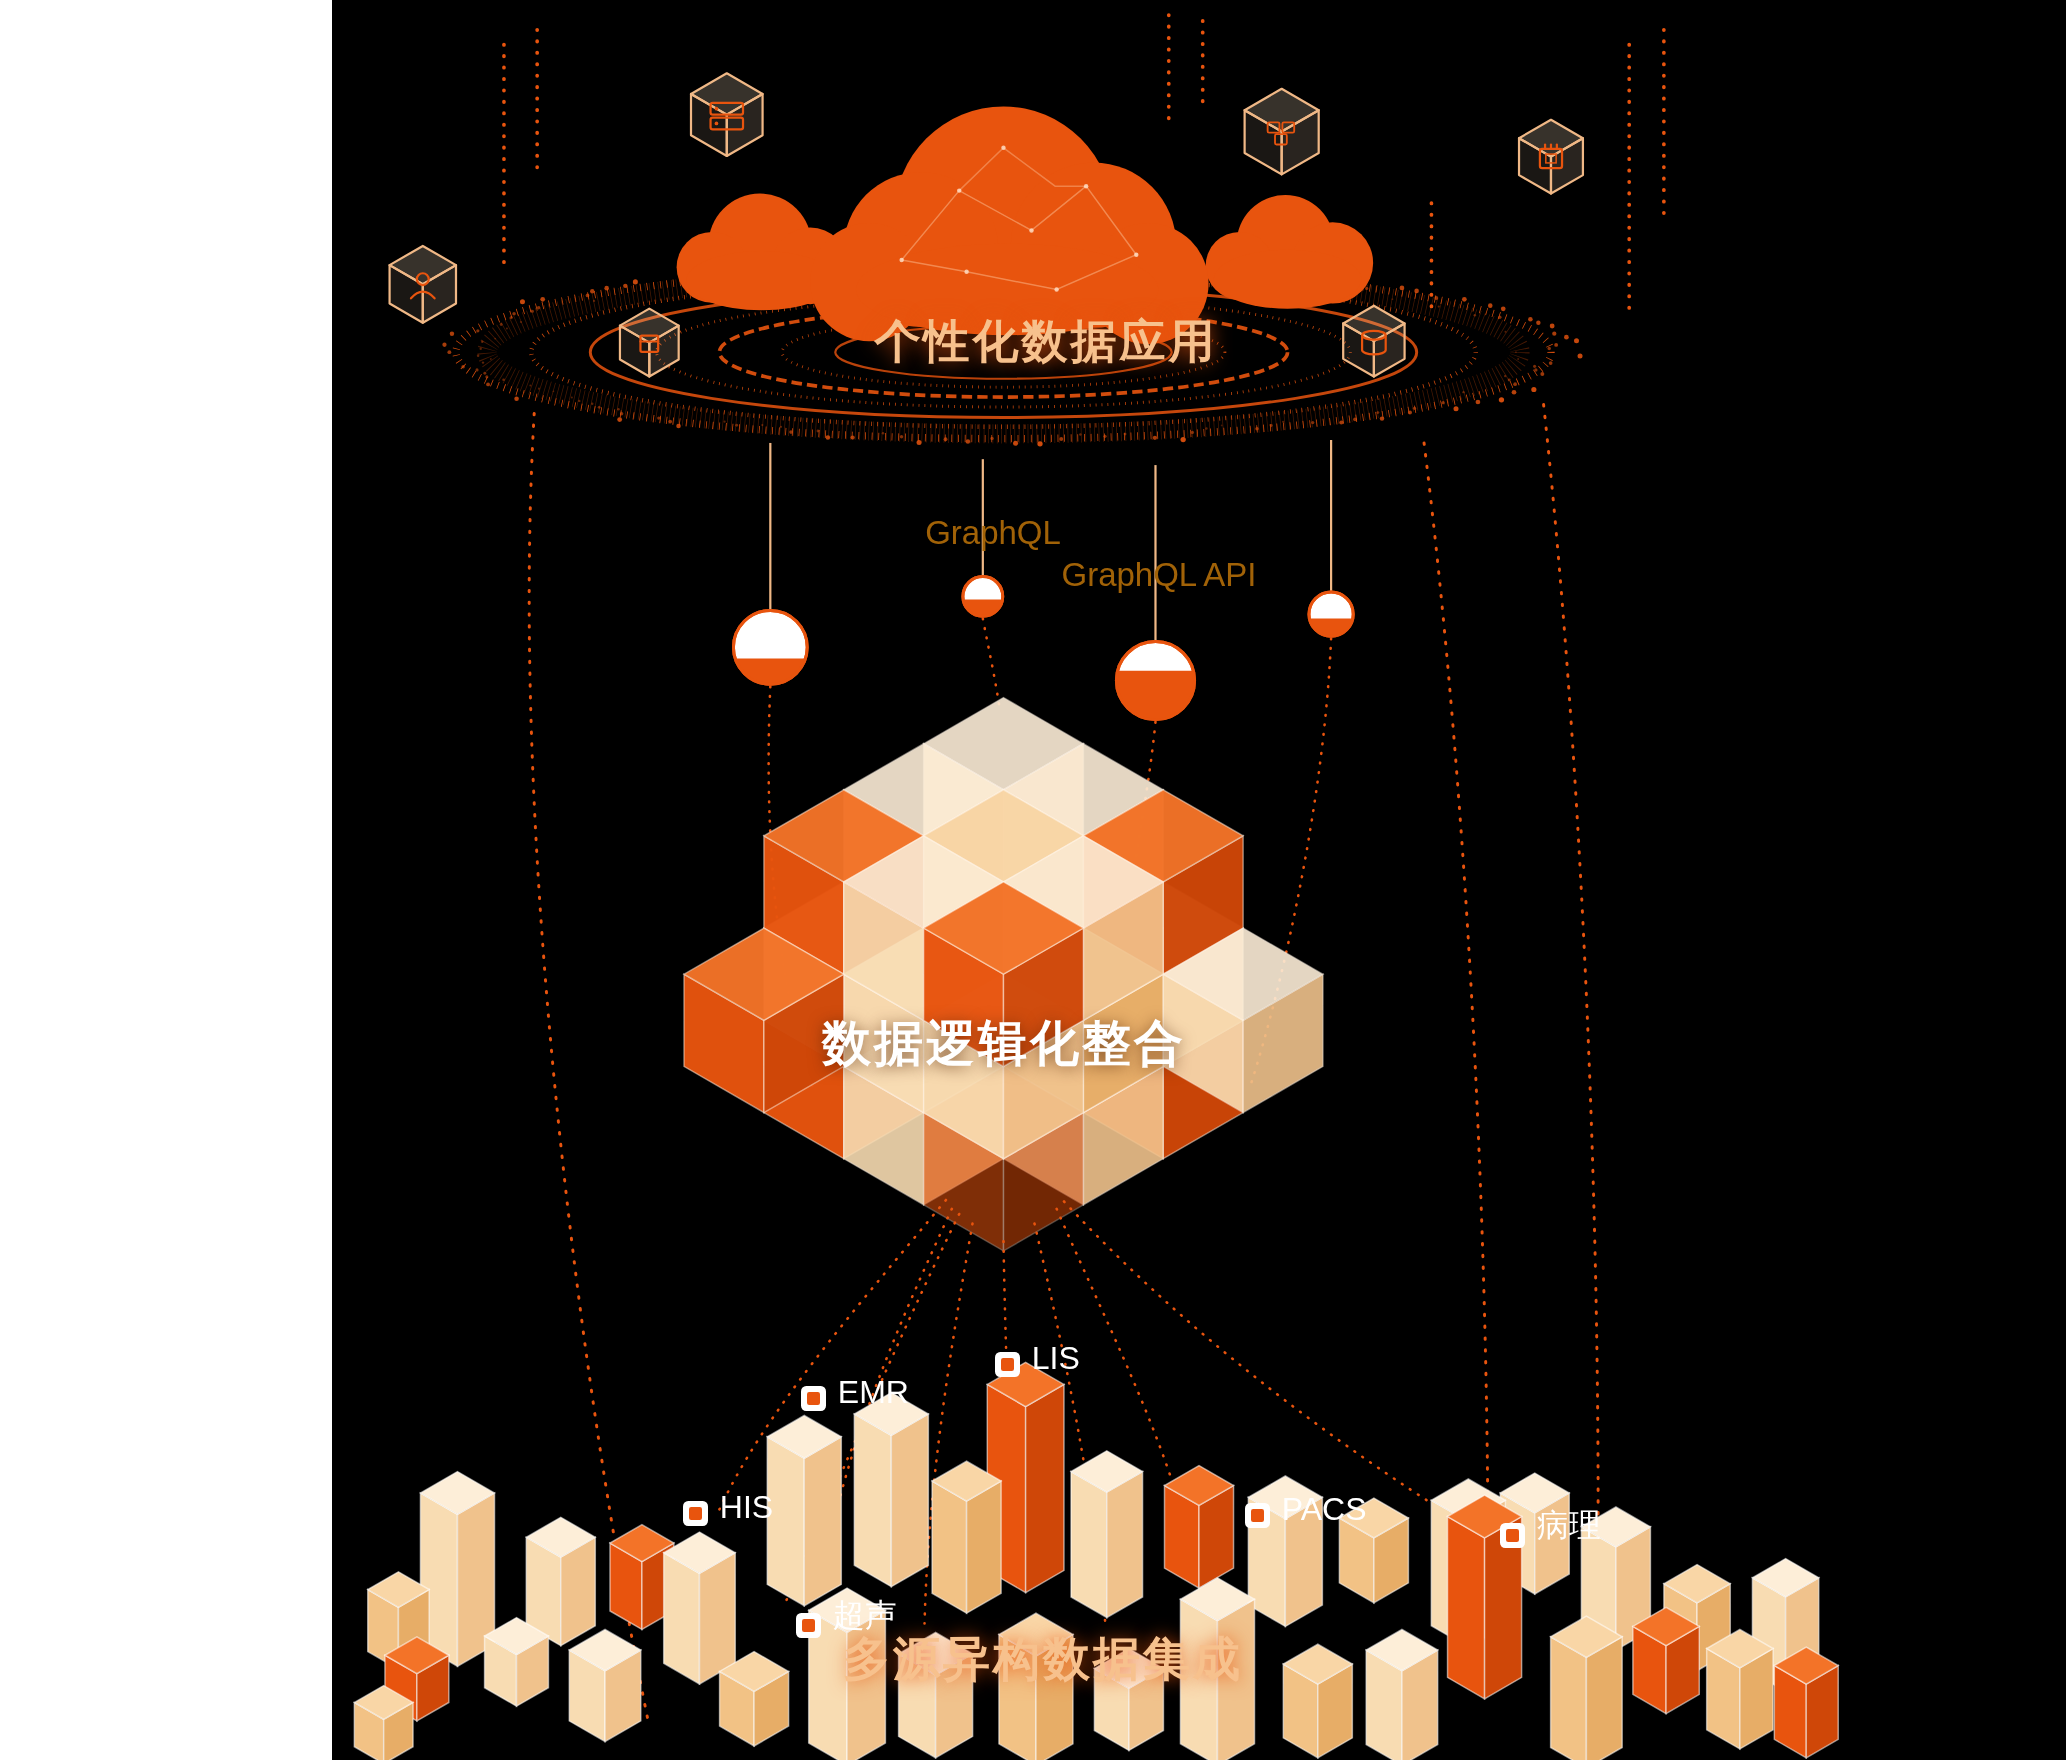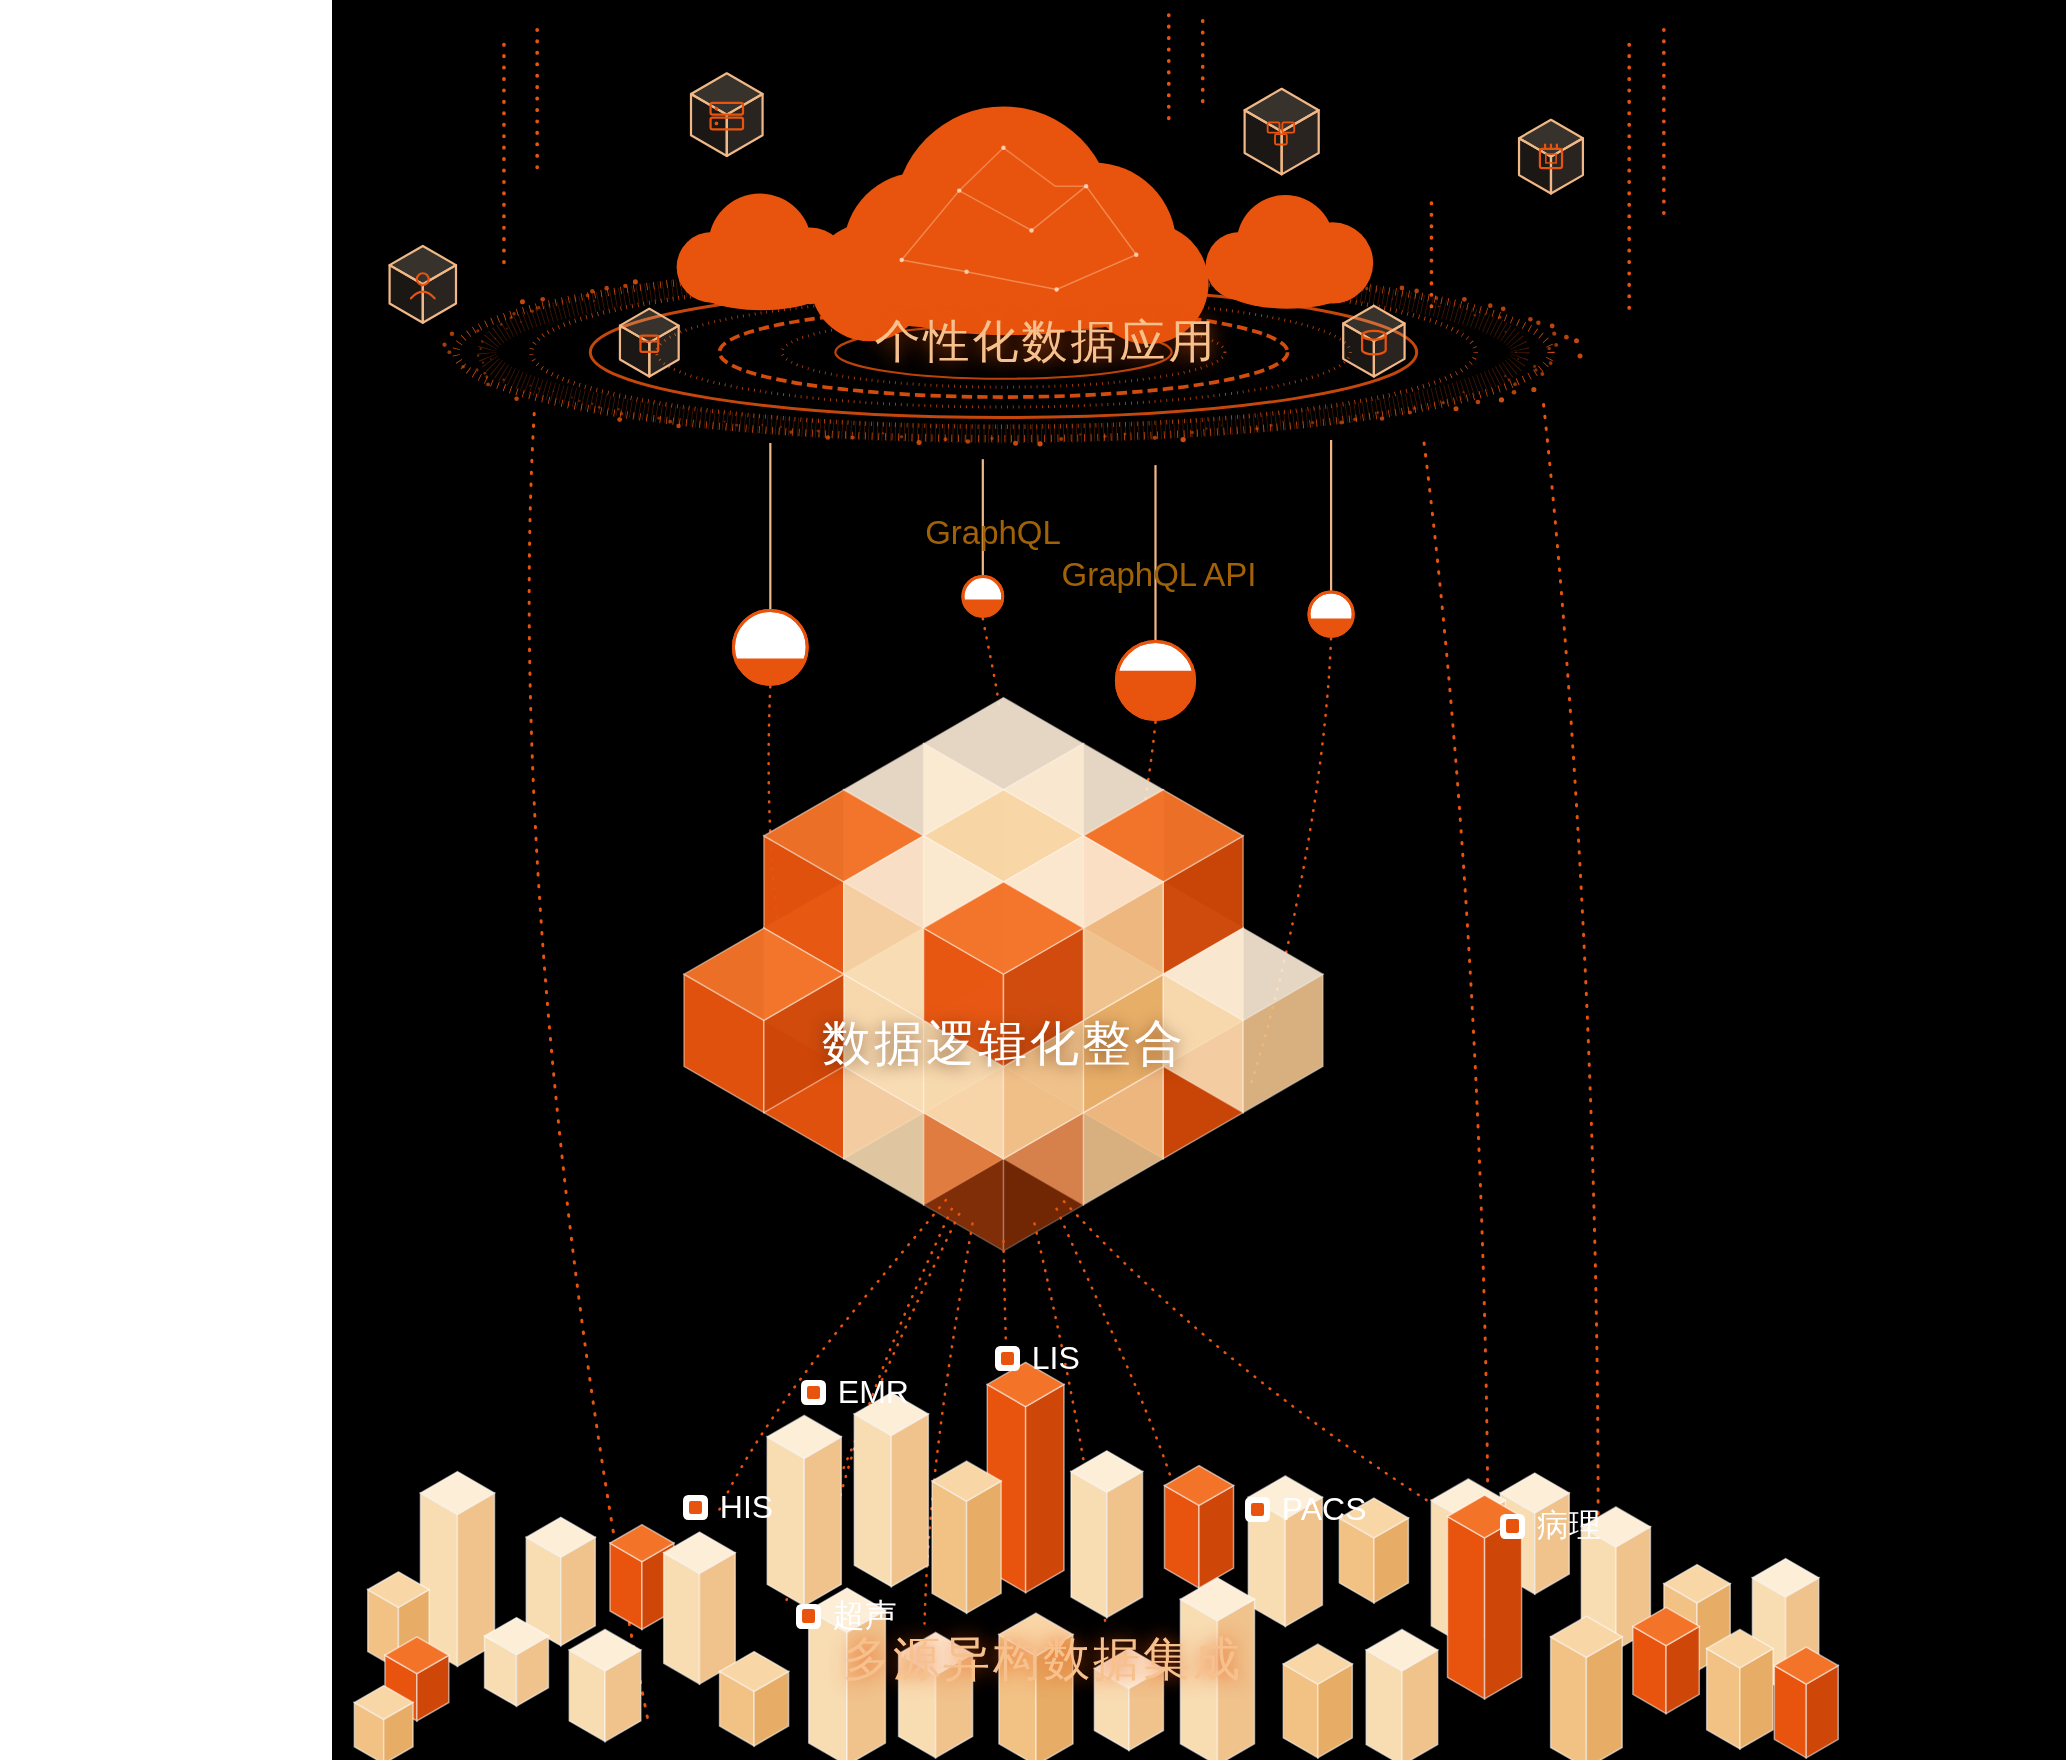--- a/index.html
+++ b/index.html
@@ -1,28 +1,28 @@
 <!DOCTYPE html>
 <html style="--background: #000000; --page: #ffffff; --accent: #e8540e; --accent-deep: #cf4708; --accent-light: #f37328; --cream: #fdeed8; --cream-mid: #f8dcb2; --cream-deep: #f0c28c; --peach-text: #f7c18d; --label-white: #ffffff;font-size:11.8px"><head>
 <meta charset="utf-8">
 <style>
   *{margin:0;padding:0;box-sizing:border-box}
   html,body{background:#fff}
   body{font-family:"Liberation Sans","DejaVu Sans",sans-serif}
   .stage{position:relative;width:2066px;height:1761px;background:var(--page,#fff);overflow:hidden}
   .panel-black{position:absolute;left:332px;top:0;width:1734px;height:1761px;background:var(--background,#000)}
   #art{position:absolute;left:0;top:0;width:2066px;height:1761px;z-index:2}
-  .title{position:absolute;transform:translate(-50%,-50%);font-weight:400;white-space:nowrap;z-index:5;letter-spacing:3px}
+  .title{position:absolute;transform:translate(-50%,-50%);font-weight:700;white-space:nowrap;z-index:5;letter-spacing:3px}
   .top-title{left:1046px;top:342px;font-size:46px;color:var(--peach-text,#f7c18d);text-shadow:0 0 19px rgba(232,84,14,.85)}
   .cube-title{left:1004px;top:1044px;font-size:49px;color:#fff;text-shadow:0 2.2px 14.8px rgba(80,30,0,.65)}
   .bottom-title{left:1043px;top:1659px;font-size:47px;color:var(--peach-text,#f7c18d);text-shadow:0 0 17.7px rgba(232,84,14,.75)}
   .api-label{position:absolute;transform:translate(-50%,-50%);font-size:33px;color:#a16207;z-index:5;white-space:nowrap}
   .graphql{left:993px;top:533px}
   .restful{left:1159px;top:575px}
-  .src{position:absolute;display:flex;align-items:center;gap:11.8px;z-index:6}
+  .src{position:absolute;display:flex;align-items:flex-end;gap:11.8px;z-index:6}
   .chip{width:25px;height:25px;background:#fff;border-radius:5.2px;display:flex;align-items:center;justify-content:center;flex:none}
   .chip-in{width:13.3px;height:13.3px;background:var(--accent,#e8540e);border-radius:2.2px}
   .src-text{font-size:32px;color:var(--label-white,#fff);font-weight:500;white-space:nowrap}
   .src-emr{left:801px;top:1374px}
   .src-lis{left:995px;top:1340px}
   .src-his{left:683px;top:1489px}
   .src-pacs{left:1245px;top:1491px}
   .src-bingli{left:1500px;top:1504px}
   .src-chaosheng{left:796px;top:1594px}
 </style>

